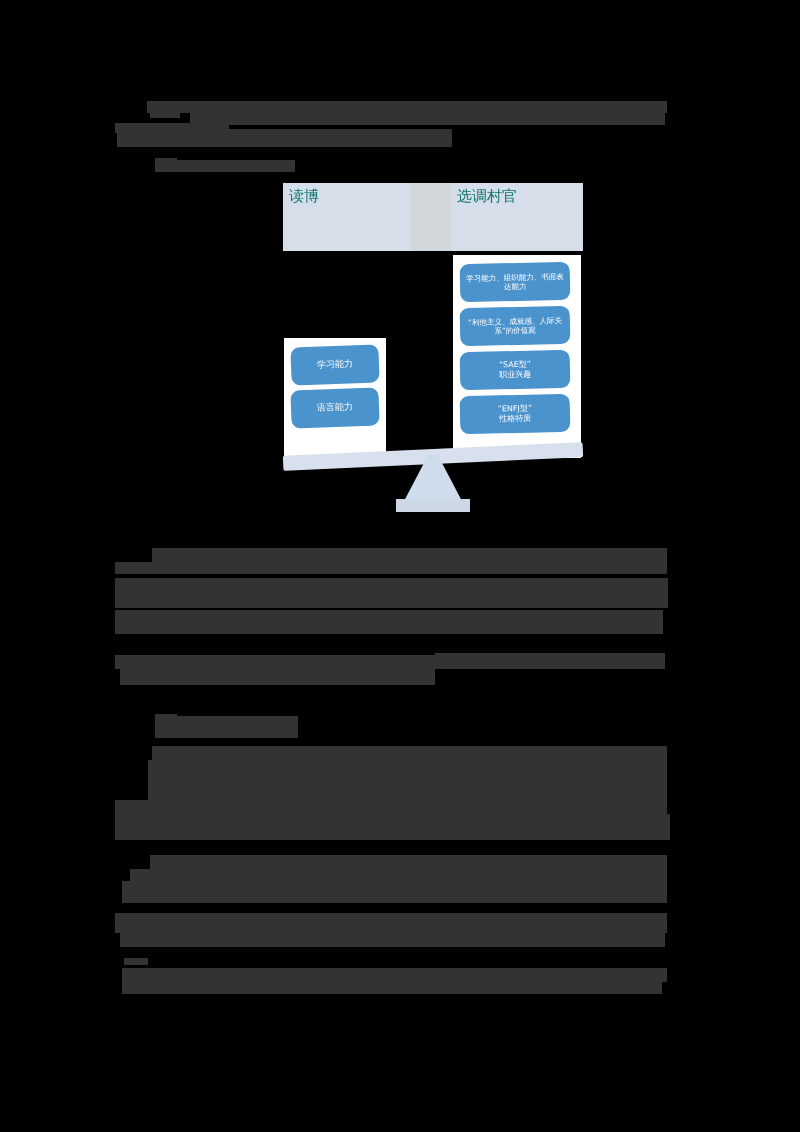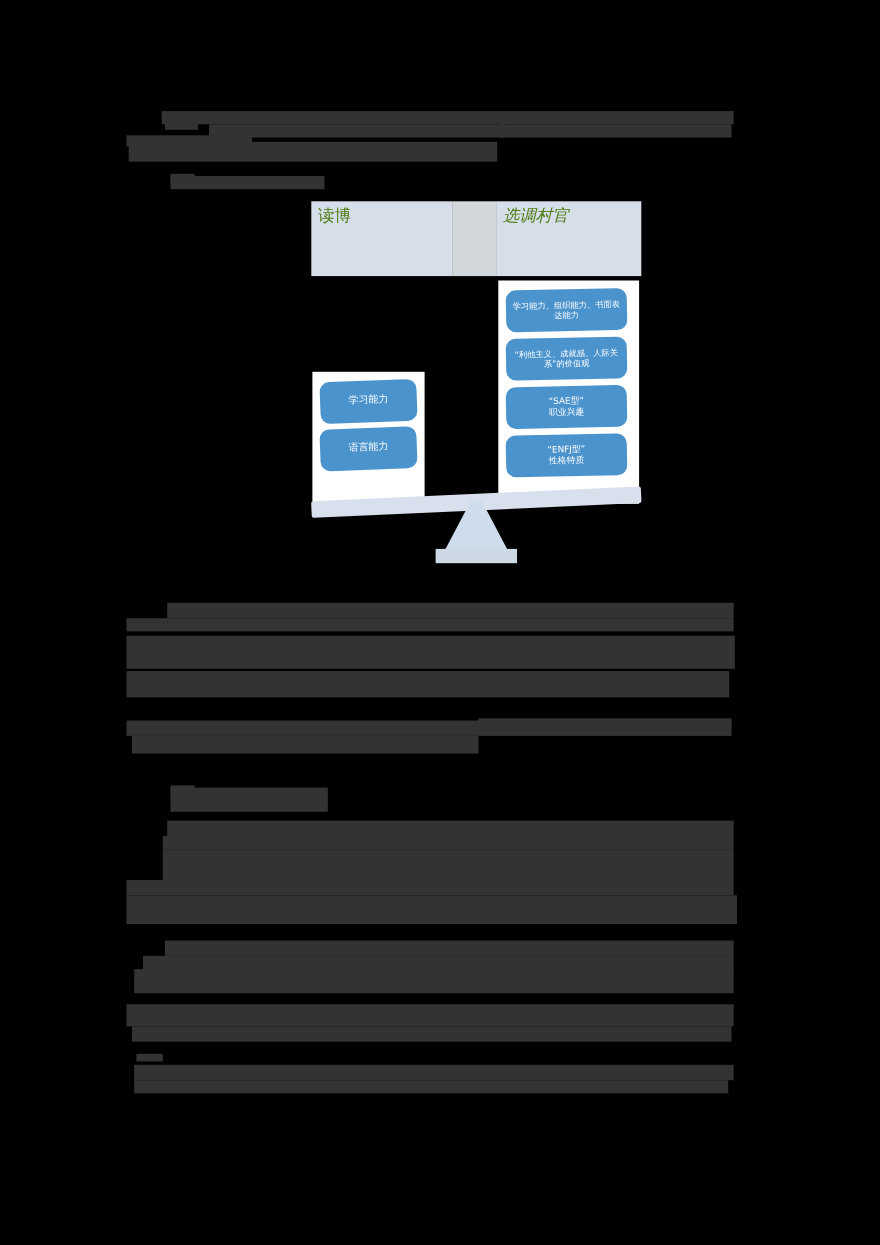--- a/index.html
+++ b/index.html
@@ -42,27 +42,27 @@
   }
 
   .hdr {
     position: absolute;
     top: 0;
     height: 68px;
     background: #d5dee9;
   }
   .hdr-left  { left: 0px;   width: 128px; }
   .hdr-mid   { left: 128px; width: 40px; background: #d2d7dc; }
-  .hdr-right { left: 168px; width: 132px; font-style: italic; }
+  .hdr-right { left: 168px; width: 132px; }
   .hdr-label {
     position: absolute;
     left: 6px;
     top: 4px;
     font-size: 15px;
-    color: #4d7c0f;
+    color: #0f766e;
     font-family: "DejaVu Sans", sans-serif;
     white-space: nowrap;
   }
 
   
   .beam {
     position: absolute;
     left: 0px;
     top: 266px;
     width: 300px;

